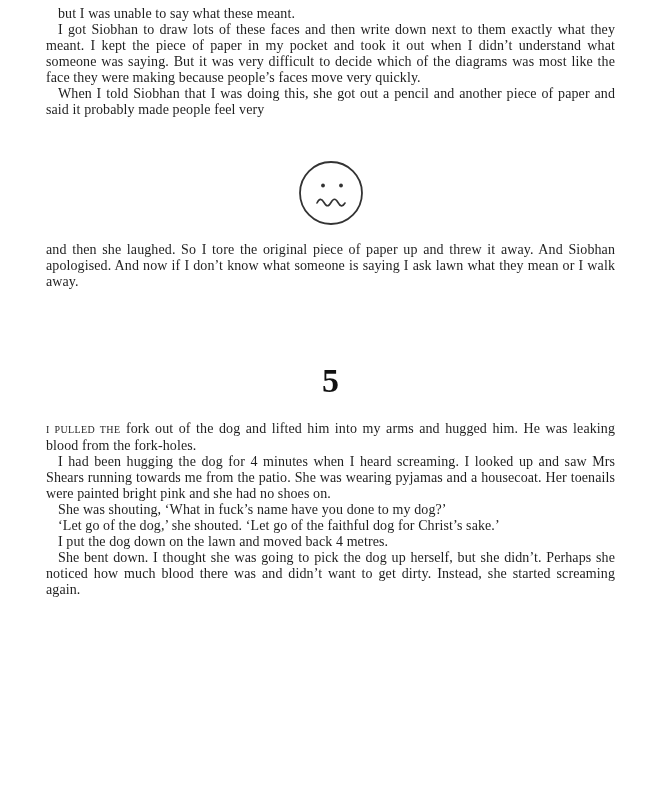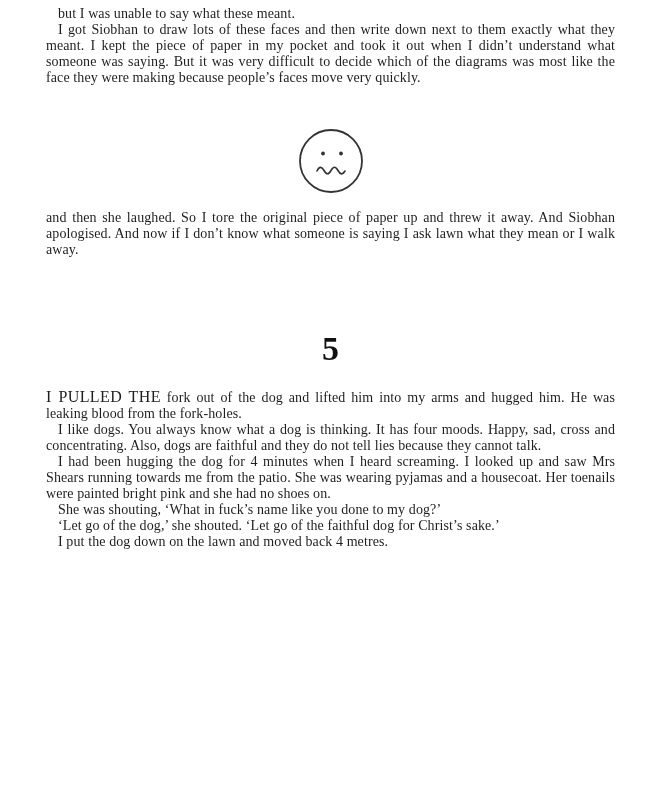--- a/index.html
+++ b/index.html
@@ -40,55 +40,56 @@
   .chapter-heading {
     margin: 70px 0 19px 0;
     height: 42px;
     line-height: 42px;
     text-align: center;
     font-size: 34px;
     font-weight: bold;
     color: #111111;
   }
   .smallcaps-opener {
-    font-size: 16px;
+    font-size: 10px;
     letter-spacing: 0.4px;
   }
 </style>
 </head>
 <body>
 
 <div class="page">
 
   <p class="body-par indent">but I was unable to say what these meant.</p>
 
   <p class="body-par indent">I got Siobhan to draw lots of these faces and then write down next to them exactly what they meant. I kept the piece of paper in my pocket and took it out when I didn’t understand what someone was saying. But it was very difficult to decide which of the diagrams was most like the face they were making because people’s faces move very quickly.</p>
 
+  <p class="body-par indent">When I told Siobhan that I was doing this, she got out a pencil and another piece of paper and said it probably made people feel very</p>
 
   <div class="face-figure">
     <svg width="70" height="70" viewBox="0 0 70 70">
       <circle cx="35" cy="35" r="31" fill="none" stroke="#333333" stroke-width="1.8"></circle>
       <circle cx="27" cy="27.5" r="1.9" fill="#333333"></circle>
       <circle cx="45" cy="27.5" r="1.9" fill="#333333"></circle>
       <path d="M21 45 q3.5 -7 7 -0.5 t7 0 t7 0 t7 0.5" fill="none" stroke="#333333" stroke-width="1.6" stroke-linecap="round"></path>
     </svg>
   </div>
 
   <p class="body-par">and then she laughed. So I tore the original piece of paper up and threw it away. And Siobhan apologised. And now if I don’t know what someone is saying I ask lawn what they mean or I walk away.</p>
 
   <div class="chapter-heading">5</div>
 
   <p class="body-par"><span class="smallcaps-opener">I PULLED THE</span><span> fork out of the dog and lifted him into my arms and hugged him. He was leaking blood from the fork-holes.</span></p>
 
-  <p class="body-par indent">I like dogs. You always know what a dog is thinking. It has four moods. Happy, sad, cross and concentrating. Also, dogs are faithful and they do not tell lies because they cannot talk.</p>
 
   <p class="body-par indent">I had been hugging the dog for 4 minutes when I heard screaming. I looked up and saw Mrs Shears running towards me from the patio. She was wearing pyjamas and a housecoat. Her toenails were painted bright pink and she had no shoes on.</p>
 
-  <p class="body-par indent">She was shouting, ‘What in fuck’s name like you done to my dog?’</p>
+  <p class="body-par indent">She was shouting, ‘What in fuck’s name have you done to my dog?’</p>
 
 
   <p class="body-par indent">‘Let go of the dog,’ she shouted. ‘Let go of the faithful dog for Christ’s sake.’</p>
 
   <p class="body-par indent">I put the dog down on the lawn and moved back 4 metres.</p>
 
+  <p class="body-par indent">She bent down. I thought she was going to pick the dog up herself, but she didn’t. Perhaps she noticed how much blood there was and didn’t want to get dirty. Instead, she started screaming again.</p>
 
 
 </div>
 
 </body></html>

